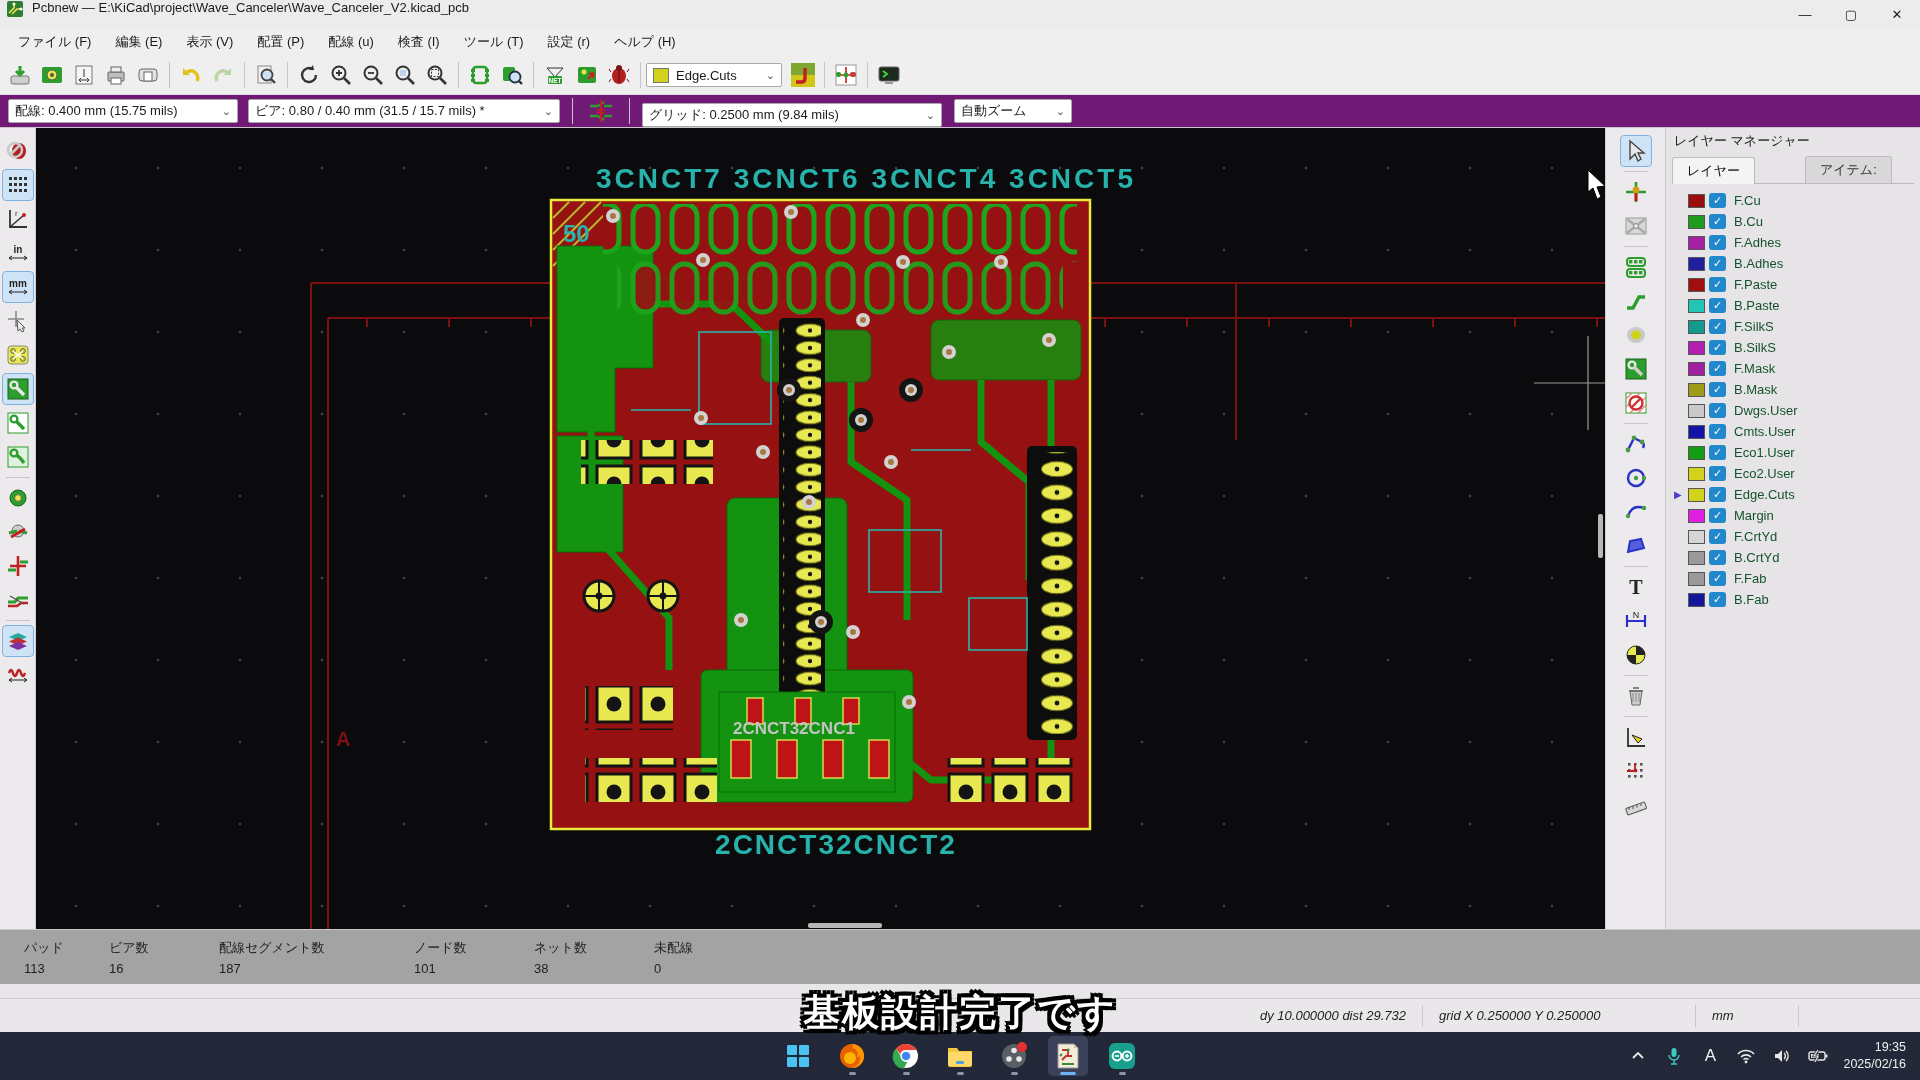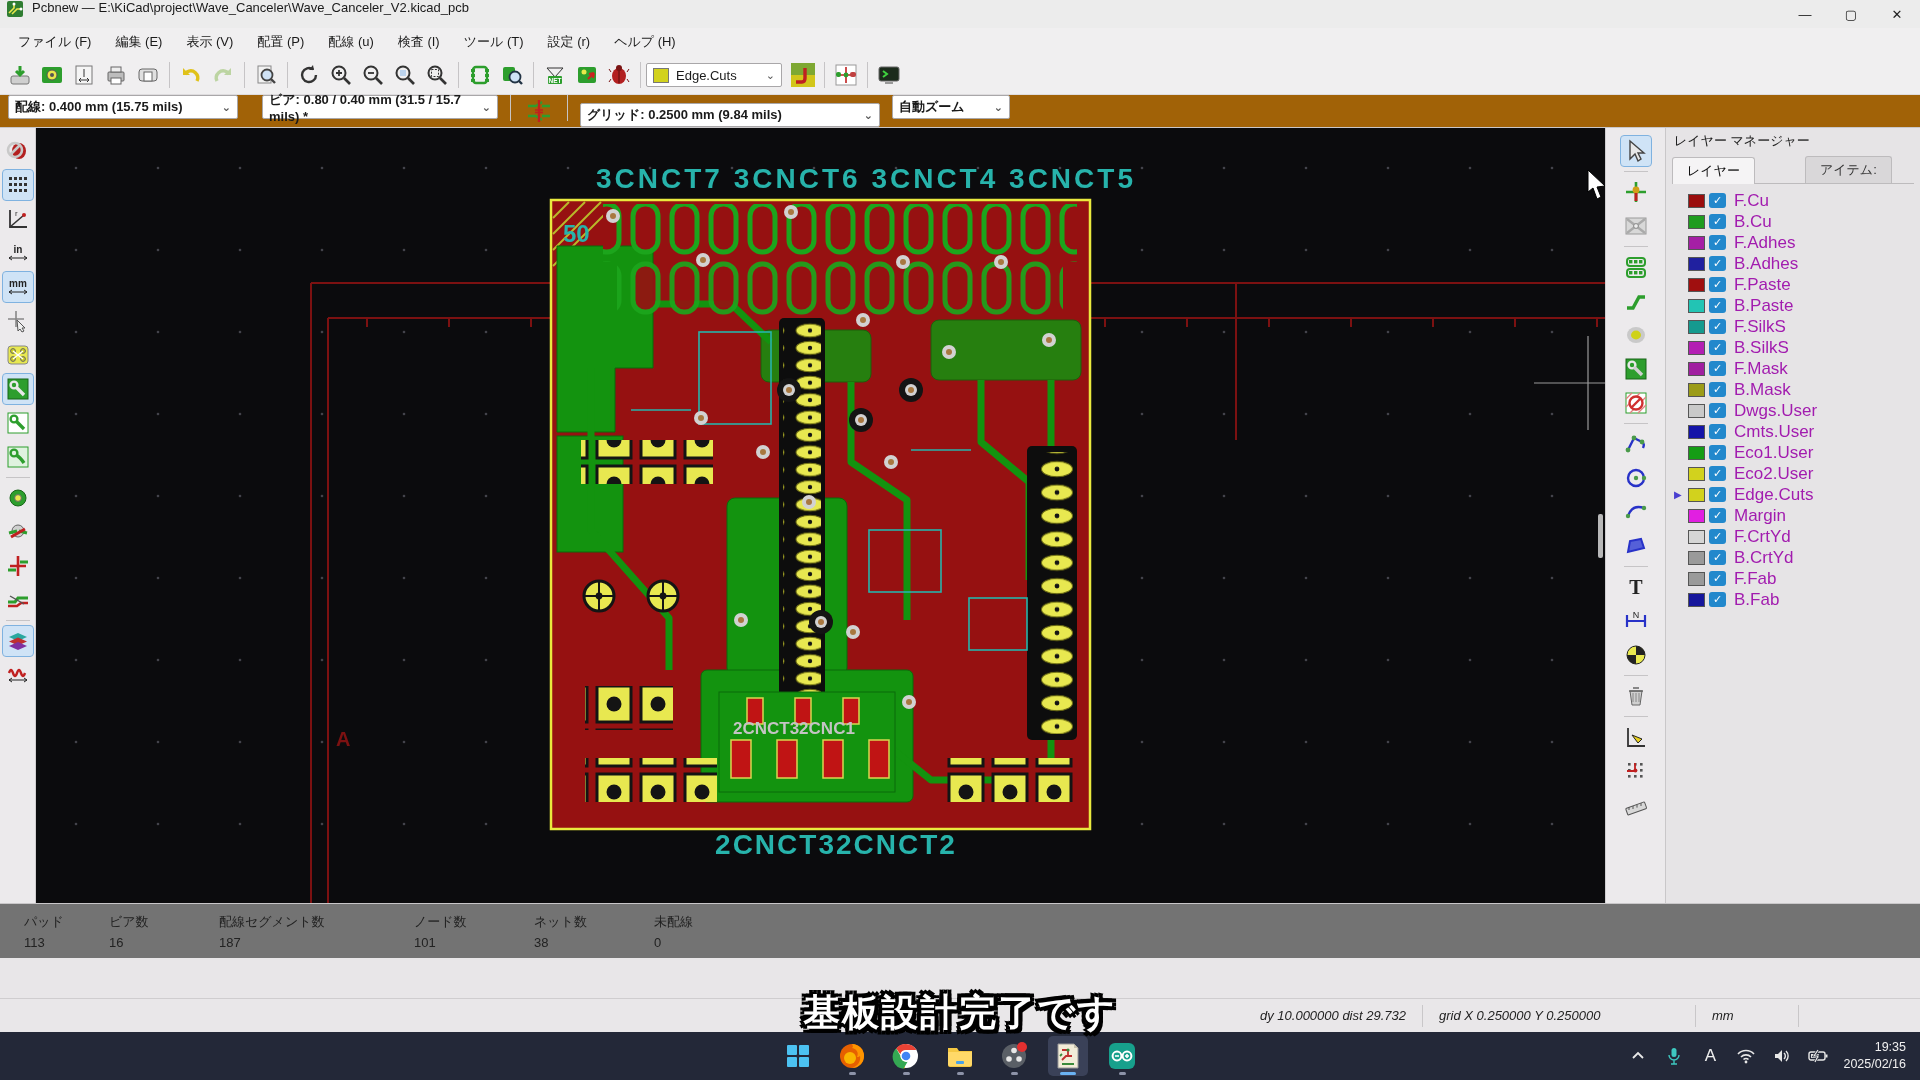--- a/index.html
+++ b/index.html
@@ -13,22 +13,22 @@
   #win-controls{margin-left:auto;display:flex;height:100%;}
   .win-btn{width:46px;height:100%;display:flex;align-items:center;justify-content:center;
     font-size:13px;color:#222;}
   
   #menubar{position:absolute;left:0;top:28px;width:1920px;height:28px;background:#f0eff0;
     display:flex;align-items:center;padding-left:6px;box-sizing:border-box;}
   .menu-item{font-size:13px;color:#1a1a1a;padding:4px 12px;}
   
   #toolbar1{position:absolute;left:0;top:56px;width:1920px;height:39px;background:#f0eff0;
     display:flex;align-items:center;padding-left:4px;box-sizing:border-box;border-bottom:1px solid #dedcde;}
-  #toolbar2{position:absolute;left:0;top:95px;width:1920px;height:33px;background:#a16207;
-    display:flex;padding-left:8px;box-sizing:border-box;border-bottom:1px solid #c9c7c9;font-weight:bold;}
+  #toolbar2{position:absolute;left:0;top:95px;width:1920px;height:33px;background:#701a75;
+    display:flex;align-items:center;padding-left:8px;box-sizing:border-box;border-bottom:1px solid #c9c7c9;}
   .tbtn{width:32px;height:32px;display:flex;align-items:center;justify-content:center;border-radius:3px;flex:0 0 auto;}
   .tsep{width:1px;height:26px;background:#c6c4c6;margin:0 5px;flex:0 0 auto;}
   .combo{height:24px;background:#fff;border:1px solid #a9a7a9;border-radius:2px;display:flex;
     align-items:center;font-size:13px;color:#1a1a1a;padding:0 6px;box-sizing:border-box;flex:0 0 auto;}
   .combo .chev{margin-left:auto;color:#555;font-size:11px;padding-left:8px;}
   .combo .swatch{width:14px;height:13px;background:#d2d21d;border:1px solid #777;margin-right:7px;}
   
   #lefttools{position:absolute;left:0;top:128px;width:36px;height:815px;background:#eceaec;
     border-right:1px solid #d0ced0;display:flex;flex-direction:column;align-items:center;padding-top:6px;box-sizing:border-box;}
   #righttools{position:absolute;left:1605px;top:128px;width:60px;height:815px;background:#eceaec;
@@ -48,23 +48,23 @@
   .lm-tab{font-size:13px;padding:4px 14px;border:1px solid #bdbbbd;border-bottom:none;
     border-radius:3px 3px 0 0;background:#d9d7d9;color:#333;margin-right:2px;}
   .lm-tab.active{background:#f5f4f5;color:#111;position:relative;top:1px;}
   #layer-list{margin-top:6px;}
   .layer-row{display:flex;align-items:center;height:21px;padding-left:8px;}
   .lr-arrow{width:14px;font-size:10px;color:#4a3fd0;visibility:hidden;}
   .lr-arrow.show{visibility:visible;}
   .lr-swatch{width:17px;height:14px;border:1px solid #555;box-sizing:border-box;margin-right:4px;}
   .lr-check{width:17px;height:15px;background:#2288cc;border-radius:3px;color:#fff;font-size:11px;
     line-height:15px;text-align:center;margin-right:8px;}
-  .lr-name{font-size:17px;color:#a21caf;}
+  .lr-name{font-size:13px;color:#14532d;}
   
-  #status1{position:absolute;left:0;top:903px;width:1920px;height:55px;background:#737373;
+  #status1{position:absolute;left:0;top:929px;width:1920px;height:55px;background:#a3a3a3;
     border-top:1px solid #c9c7c9;display:flex;padding-left:24px;box-sizing:border-box;}
   .stat-col{margin-right:0;display:flex;flex-direction:column;justify-content:center;}
   .stat-label{font-size:13px;color:#222;}
   .stat-value{font-size:13px;color:#222;margin-top:4px;}
   #status2{position:absolute;left:0;top:998px;width:1920px;height:34px;background:#e9e7e9;
     border-top:1px solid #cfcdcf;display:flex;align-items:center;font-size:13px;color:#222;box-sizing:border-box;}
   .st2-seg{padding:0 16px;height:22px;display:flex;align-items:center;border-right:1px solid #c9c7c9;font-style:italic;}
   
   #caption{position:absolute;left:50%;top:972px;transform:translateX(-50%);z-index:50;
     font-size:37px;font-weight:900;color:#fff;letter-spacing:2px;white-space:nowrap;
@@ -278,21 +278,21 @@
         <rect x="8" y="19" width="8" height="2" fill="#999"></rect>
       </svg>
   </div>
 </div>
 
 <div id="toolbar2">
   <div class="combo" style="width:230px;">
     <span>配線: 0.400 mm (15.75 mils)</span>
     <span class="chev">⌄</span>
   </div>
-  <div class="combo" style="width:236px;margin-left:24px;">
+  <div class="combo" style="width:312px;margin-left:10px;">
     <span>ビア: 0.80 / 0.40 mm (31.5 / 15.7 mils) *</span>
     <span class="chev">⌄</span>
   </div>
   <div class="tsep" style="margin:0 12px;"></div>
   <div class="tbtn">
     <svg width="26" height="26" viewBox="0 0 26 26">
         <path d="M2 8 h8 M16 8 h8 M10 8 L16 4 M2 18 h8 M16 18 h8 M10 18 L16 22" stroke="#2d9e2d" stroke-width="2.4" fill="none"></path>
         <path d="M13 2 v22" stroke="#c02020" stroke-width="2.4"></path>
         <path d="M9 12 h8 M9 14.5 h8" stroke="#c02020" stroke-width="1.6"></path>
       </svg>

